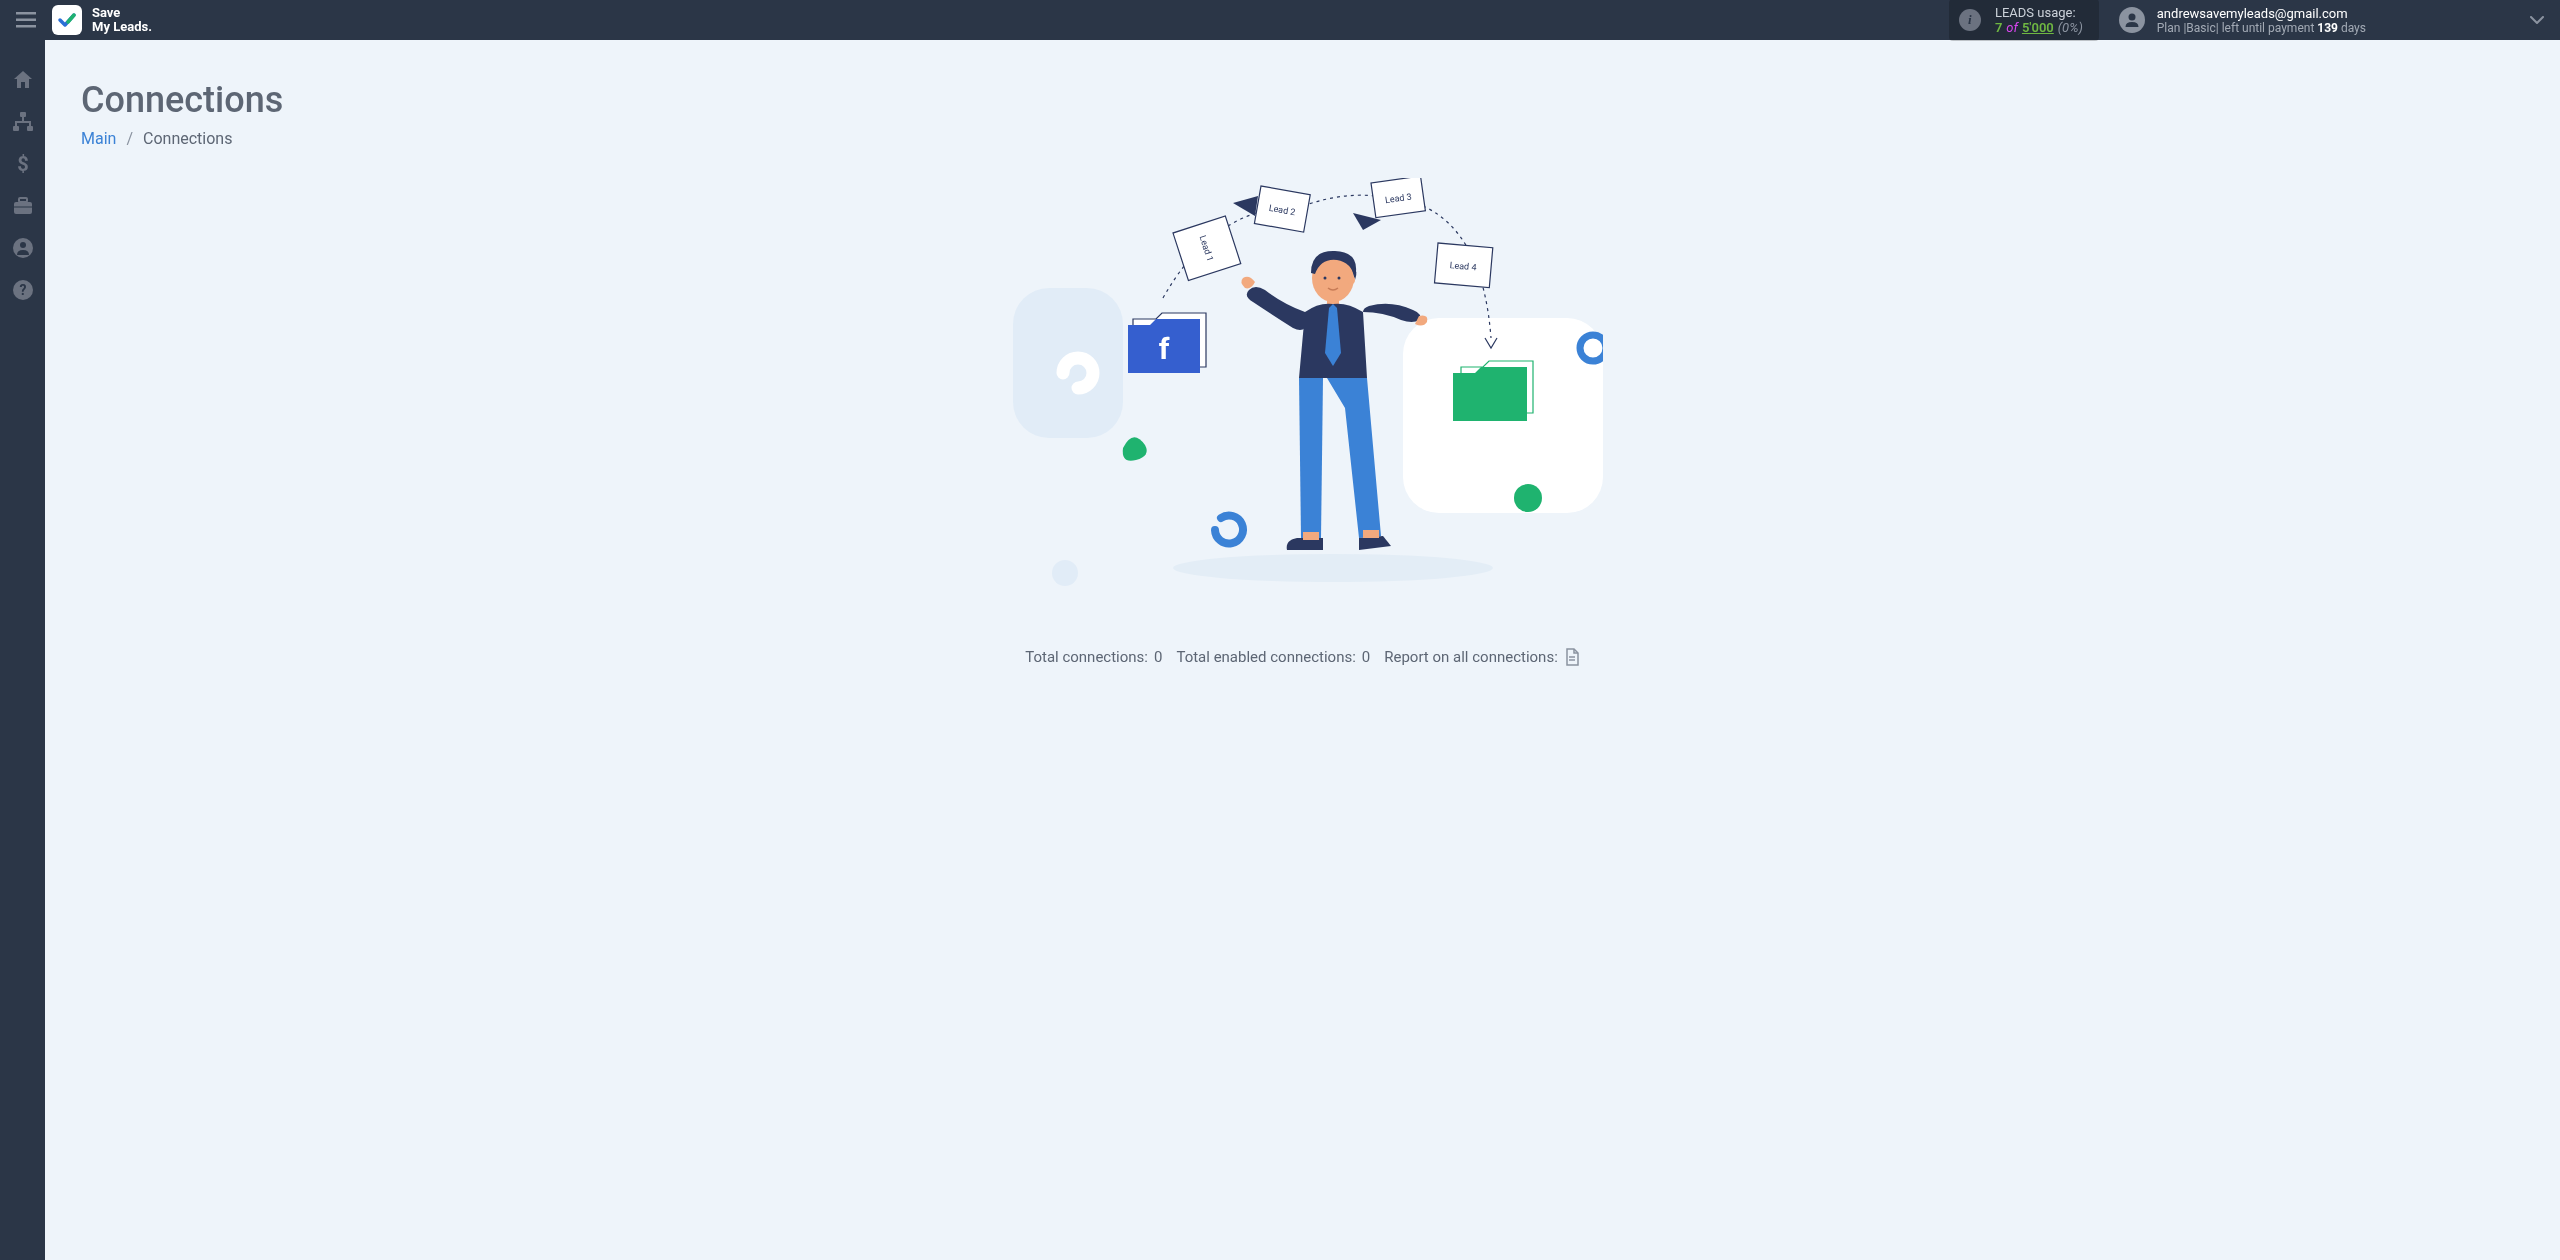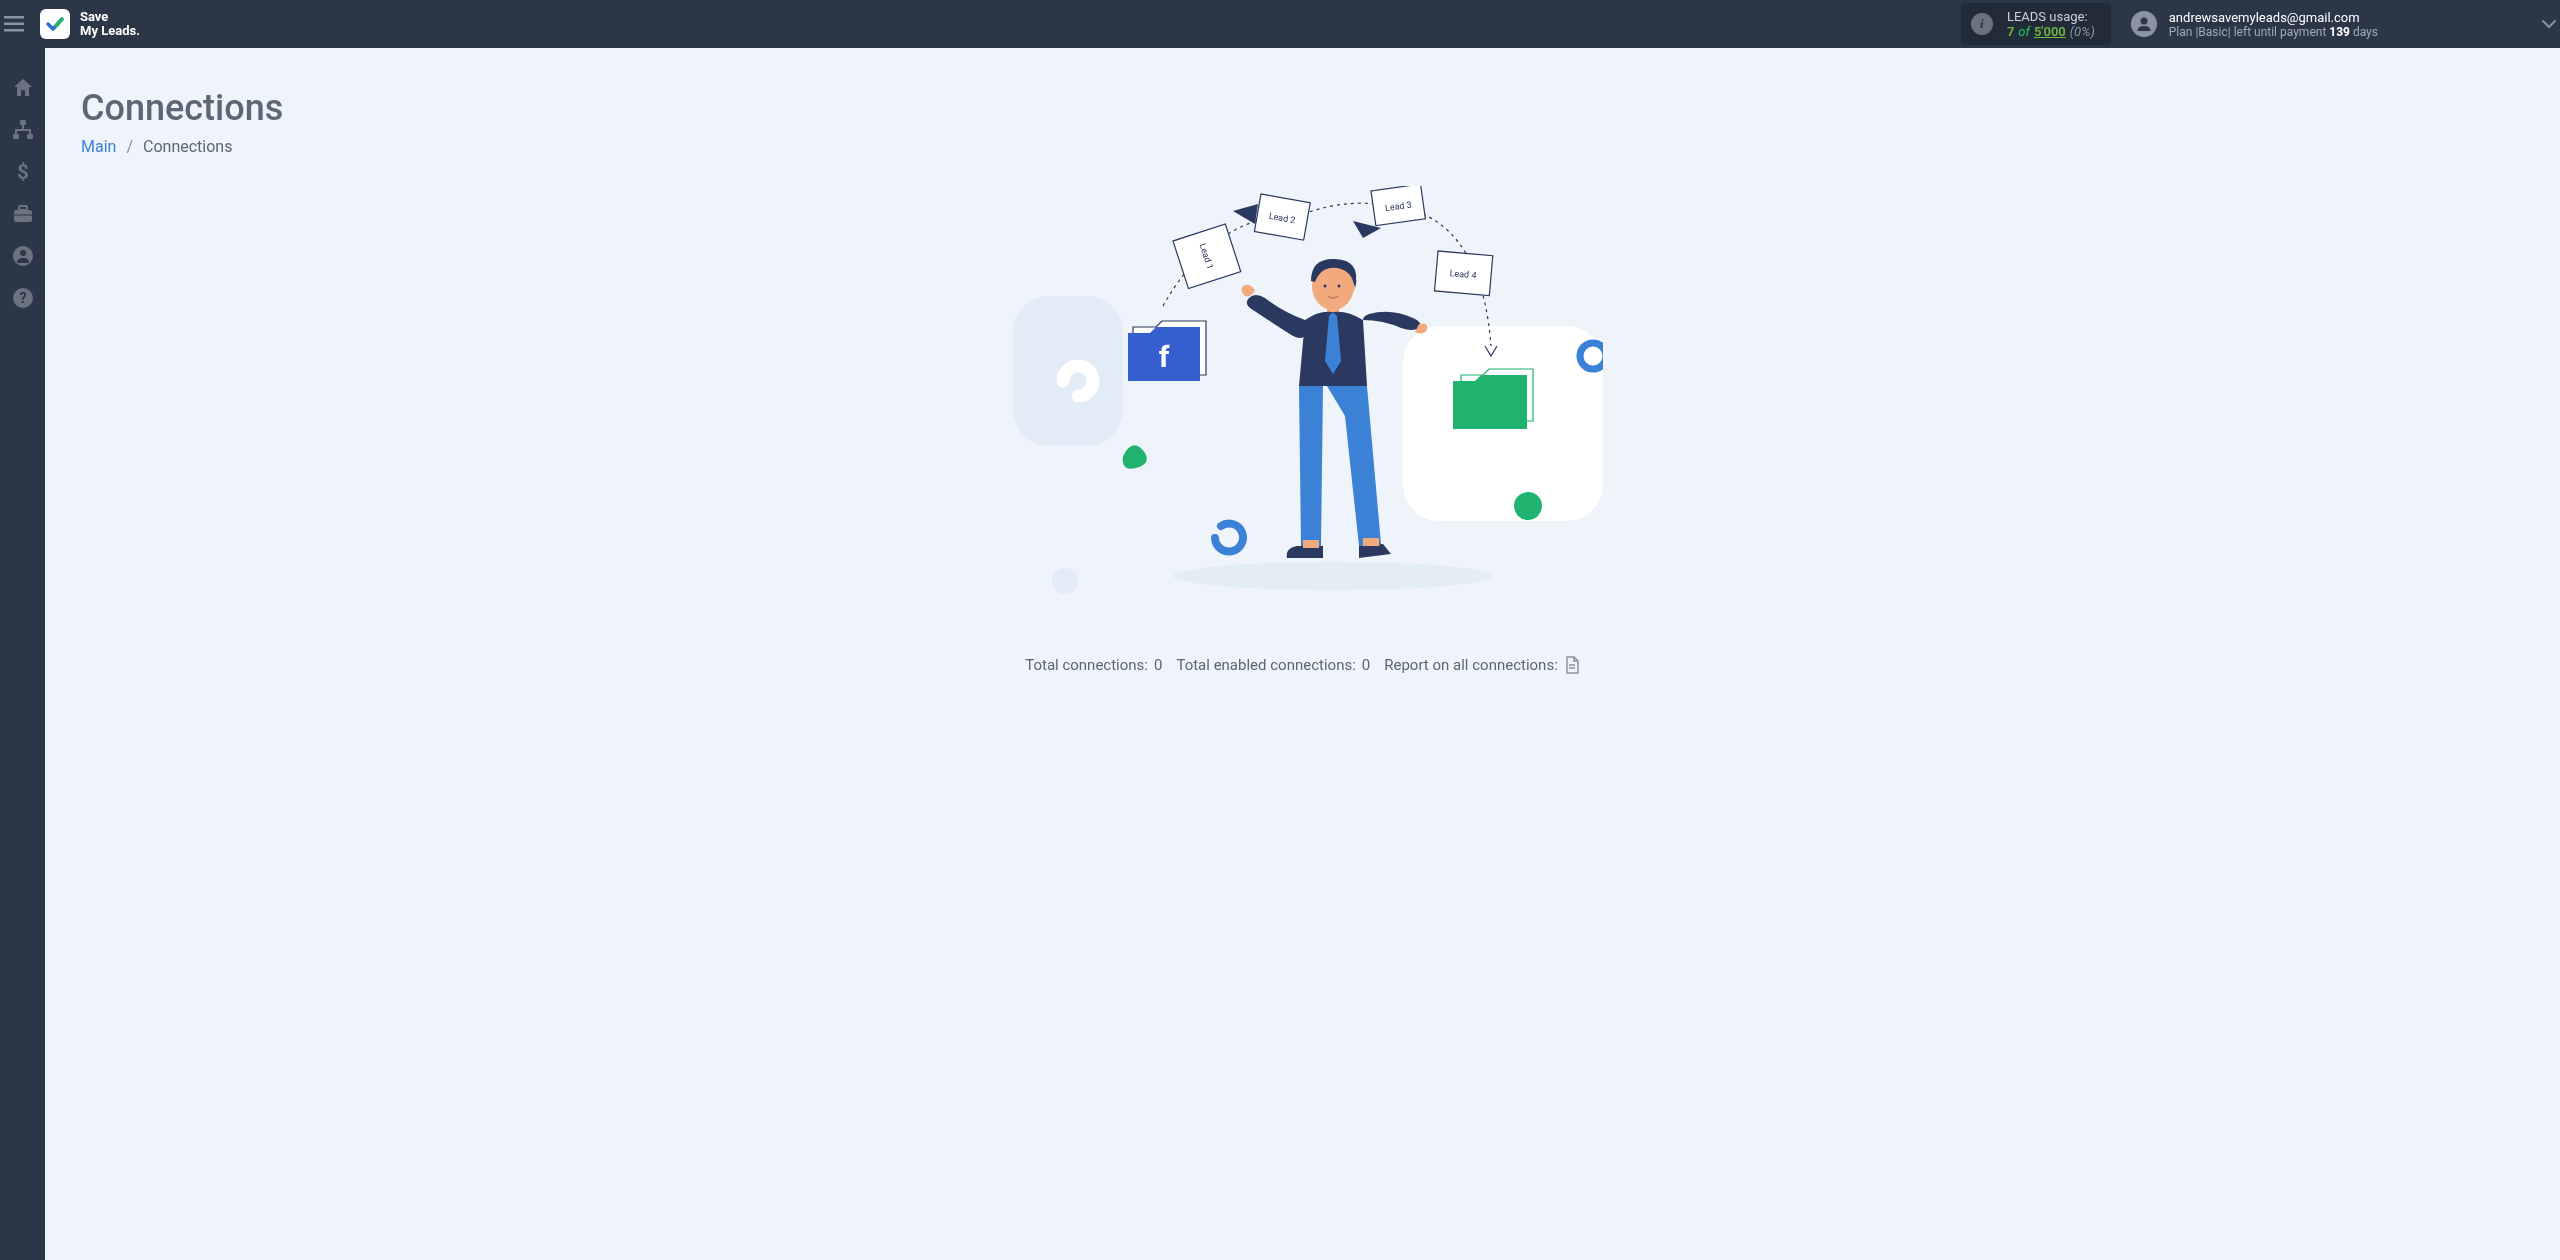--- a/index.html
+++ b/index.html
@@ -13,25 +13,25 @@
       overflow: hidden;
     }
     .app {
       display: flex;
       flex-direction: column;
       width: 100vw;
       height: 100vh;
     }
     
     .header {
-      height: 48px;
+      height: 40px;
       background: #2b3647;
       display: flex;
       align-items: center;
-      padding: 0 0;
+      padding: 0 12px;
       color: #fff;
     }
     .hamburger {
       cursor: pointer;
       padding: 4px;
     }
     .hamburger svg { display: block; }
     .logo-wrap {
       display: flex;
       align-items: center;
@@ -77,21 +77,21 @@
       justify-content: center;
       color: #2b3647;
       font-weight: 700;
       font-style: italic;
       font-size: 13px;
       font-family: Georgia, serif;
     }
     .usage-text { color: #cbd1d9; }
     .usage-nums { display: flex; gap: 4px; align-items: center; }
     .usage-used { color: #6fb742; font-weight: 600; }
-    .usage-of { color: #22c55e; font-style: italic; }
+    .usage-of { color: #d946ef; font-style: italic; }
     .usage-total { color: #6fb742; font-weight: 600; text-decoration: underline; }
     .usage-pct { color: #8b93a0; font-style: italic; }
     .account-box {
       display: flex;
       align-items: center;
       gap: 12px;
       font-size: 13px;
     }
     .acct-avatar {
       width: 26px;

